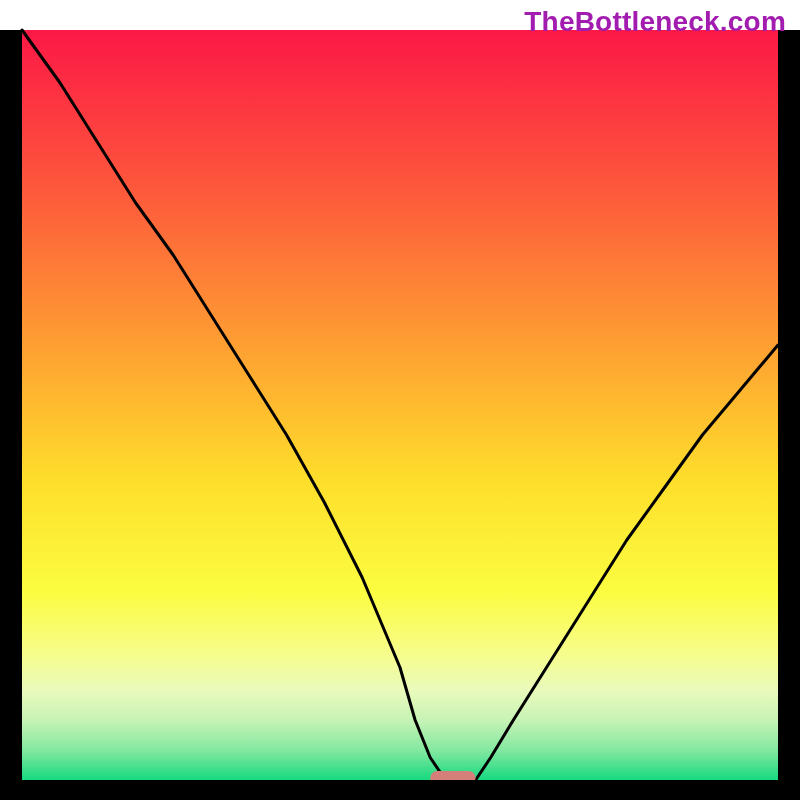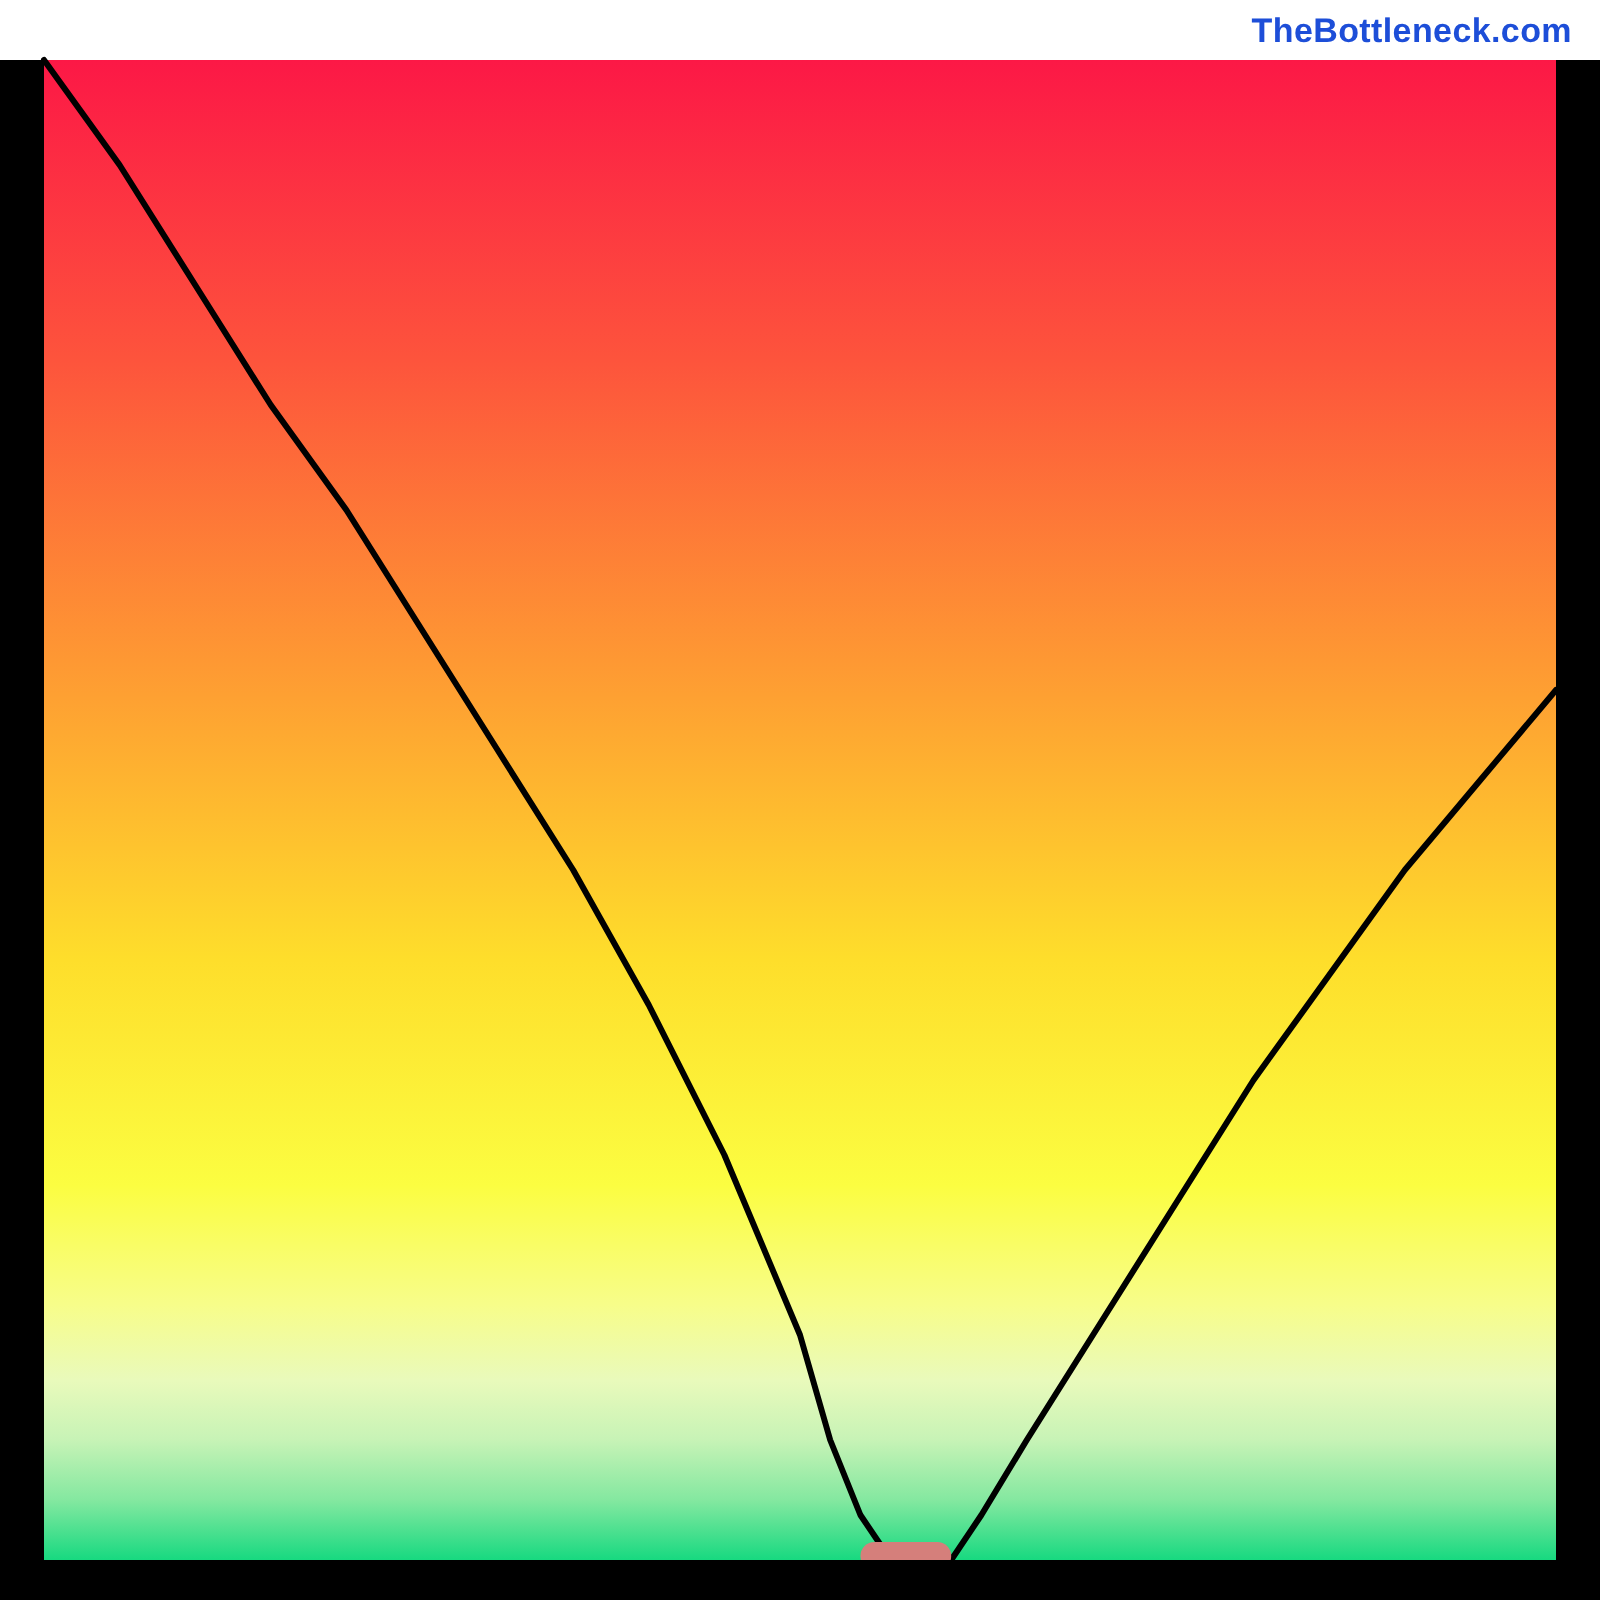--- a/index.html
+++ b/index.html
@@ -12,23 +12,23 @@
   }
   .container {
     position: relative;
     width: 800px;
     height: 800px;
   }
   .watermark {
     position: absolute;
     top: 6px;
     right: 14px;
-    font-size: 17px;
+    font-size: 28px;
     font-weight: bold;
-    color: #1d4ed8;
+    color: #a21caf;
     letter-spacing: 0.2px;
     z-index: 5;
   }
   svg.chart {
     position: absolute;
     top: 0;
     left: 0;
   }
 </style>
 </head>

